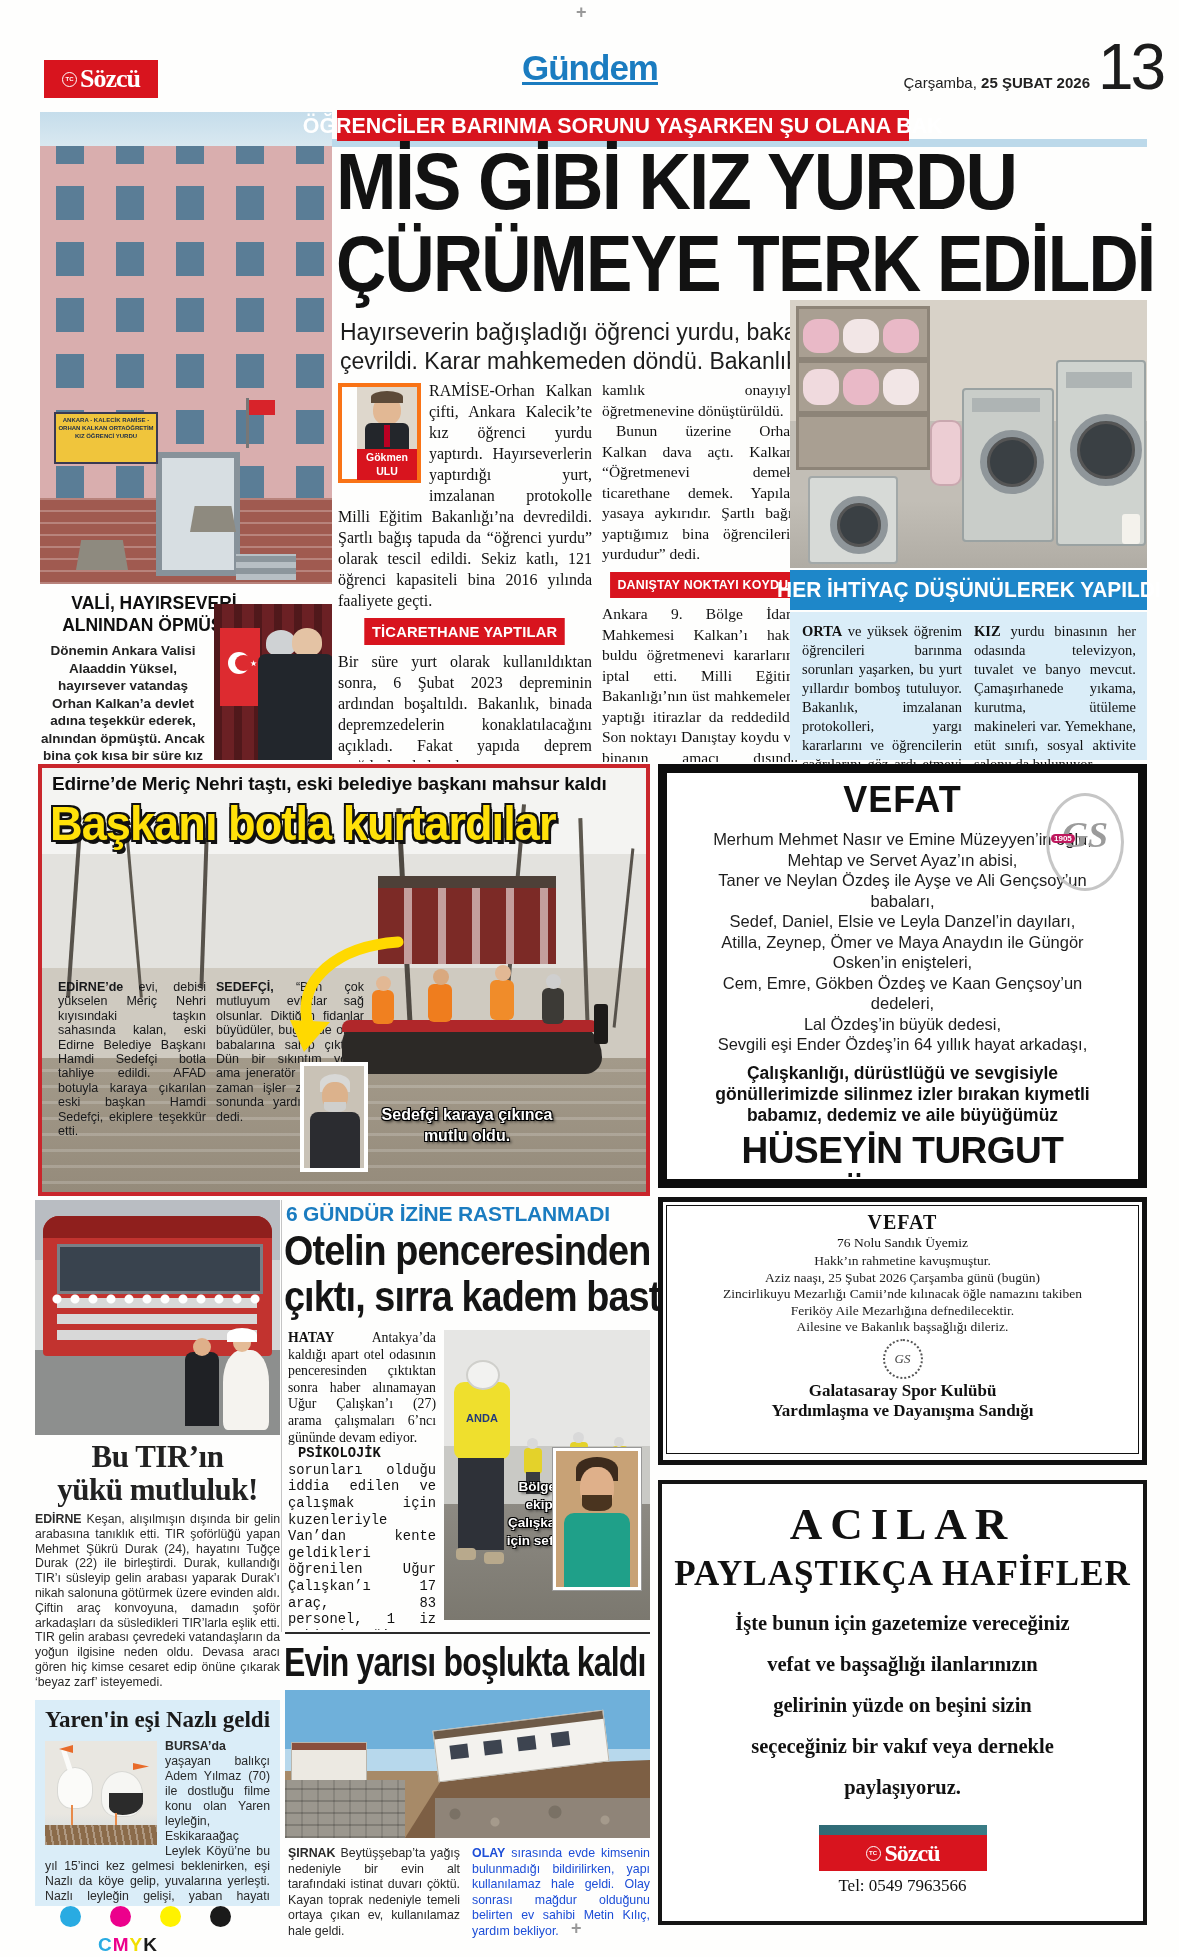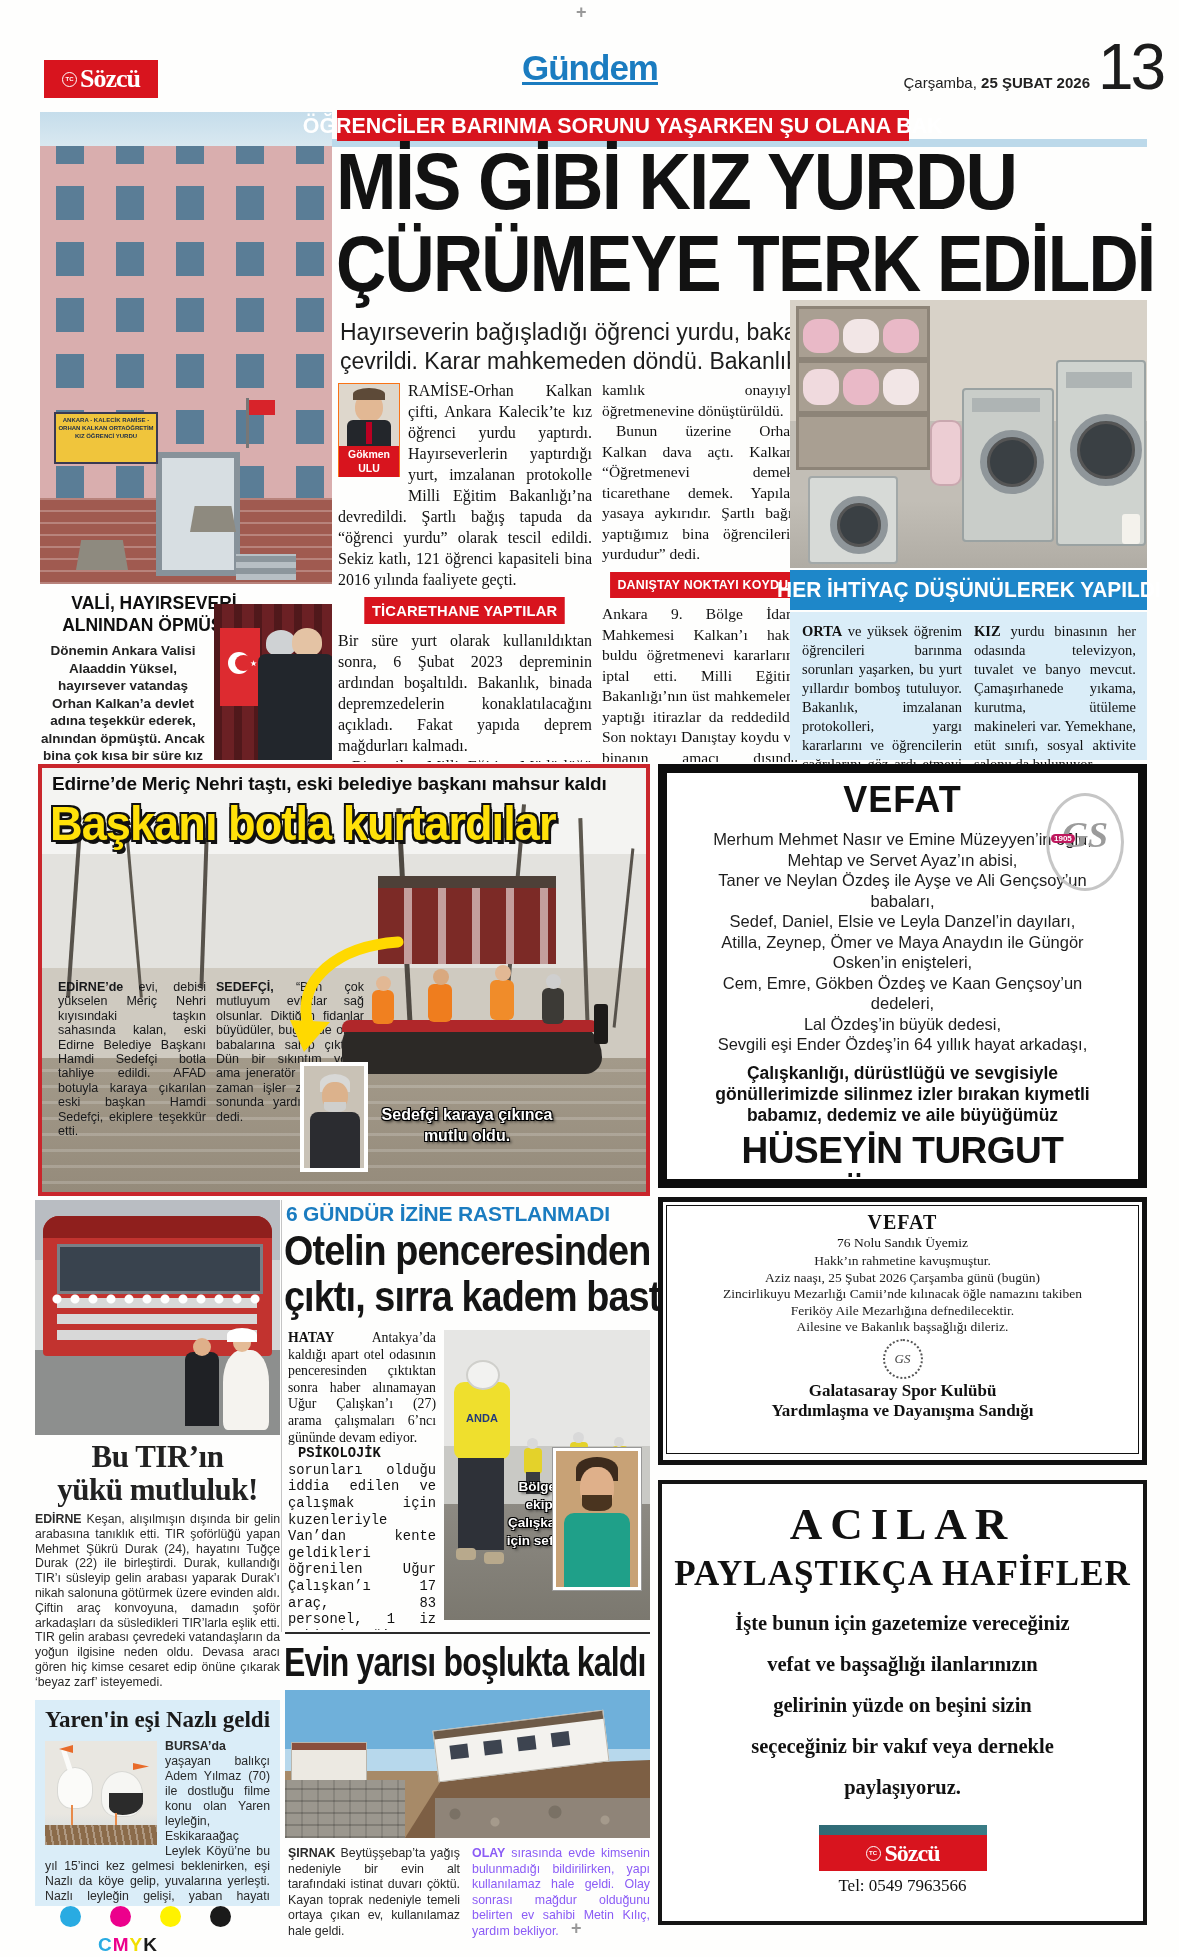--- a/index.html
+++ b/index.html
@@ -86,21 +86,21 @@
   <div class="abs" style="left:337px;top:110px;width:572px;height:31px;background:#d8141e;display:flex;align-items:center;justify-content:center;">
     <span class="condc b" style="color:#fff;font-size:22.5px;">ÖĞRENCİLER BARINMA SORUNU YAŞARKEN ŞU OLANA BAK</span>
   </div>
 
   <div class="abs b cond" style="left:336px;top:142px;font-size:79px;line-height:80px;letter-spacing:-2px;color:#121212;transform:scaleX(.92);">MİS GİBİ KIZ YURDU</div>
   <div class="abs b cond" style="left:336px;top:224px;font-size:79px;line-height:80px;letter-spacing:-2px;color:#121212;transform:scaleX(.88);">ÇÜRÜMEYE TERK EDİLDİ</div>
 
   <div class="abs" style="left:340px;top:318px;width:806px;font-size:23px;line-height:29px;color:#1c1c1c;">Hayırseverin bağışladığı öğrenci yurdu, bakanlık tarafından öğretmen evine çevrildi. Karar mahkemeden döndü. Bakanlık da binayı atıl durumda bıraktı</div>
 
   <div class="abs serif bodytext just" style="left:338px;top:380px;width:254px;height:382px;font-size:16px;line-height:21px;overflow:hidden;">
-    <div style="float:left;width:60px;height:92px;margin:3px 8px 12px 0;border:1px solid #f97316;">
+    <div style="float:left;width:60px;height:92px;margin:3px 8px 12px 0;border:4px solid #f97316;padding-left:15px;">
       <div style="position:relative;width:100%;height:62px;background:#ded7cc;overflow:hidden;">
         <div class="abs" style="left:16px;top:8px;width:28px;height:30px;border-radius:50% 50% 45% 45%;background:#e2b894;"></div>
         <div class="abs" style="left:14px;top:4px;width:32px;height:12px;border-radius:50% 50% 0 0;background:#5d4a38;"></div>
         <div class="abs" style="left:8px;top:36px;width:44px;height:26px;background:#23262b;border-radius:6px 6px 0 0;"></div>
         <div class="abs" style="left:27px;top:38px;width:6px;height:22px;background:#b02; "></div>
       </div>
       <div class="sans b center" style="background:#d8141e;color:#fff;font-size:10.5px;line-height:14px;height:30px;padding-top:1px;">
         <div>Gökmen</div>
         <div>ULU</div>
       </div>
@@ -336,21 +336,21 @@
       <div class="abs" style="left:0;top:0;width:100%;height:7px;background:#8a4f3d;"></div>
     </div>
     <div class="abs" style="left:0;bottom:0;width:120px;height:58px;background:#9b978e;background-image:repeating-linear-gradient(0deg,rgba(0,0,0,.18) 0 2px,transparent 2px 12px),repeating-linear-gradient(90deg,rgba(0,0,0,.12) 0 2px,transparent 2px 16px);"></div>
     <div class="abs" style="left:150px;bottom:0;width:215px;height:40px;background:#8f8478;background-image:radial-gradient(circle 6px at 20px 16px,#7a7165 5px,transparent 6px),radial-gradient(circle 5px at 60px 24px,#a59a8c 4px,transparent 5px),radial-gradient(circle 7px at 120px 14px,#7a7165 6px,transparent 7px),radial-gradient(circle 5px at 170px 22px,#a59a8c 4px,transparent 5px);"></div>
   </div>
 
   <div class="abs just" style="left:288px;top:1846px;width:172px;font-size:12.4px;line-height:15.6px;color:#2a2a2a;">
     <b>ŞIRNAK</b>
     <span>Beytüşşebap’ta yağış nedeniyle bir evin alt tarafındaki istinat duvarı çöktü. Kayan toprak nedeniyle temeli ortaya çıkan ev, kullanılamaz hale geldi.</span>
   </div>
-  <div class="abs just" style="left:472px;top:1846px;width:178px;font-size:12.4px;line-height:15.6px;color:#8b5cf6;">
+  <div class="abs just" style="left:472px;top:1846px;width:178px;font-size:12.4px;line-height:15.6px;color:#1d4ed8;">
     <b>OLAY</b>
     <span>sırasında evde kimsenin bulunmadığı bildirilirken, yapı kullanılamaz hale geldi. Olay sonrası mağdur olduğunu belirten ev sahibi Metin Kılıç, yardım bekliyor.</span>
   </div>
 
   <div class="abs" style="left:658px;top:1197px;width:489px;height:268px;border:5px solid #111;box-sizing:border-box;background:#fff;">
     <div class="serif center" style="margin:3px;border:1.5px solid #111;height:calc(100% - 9px);box-sizing:border-box;overflow:hidden;">
       <div class="b" style="font-size:20px;margin-top:5px;letter-spacing:1px;">VEFAT</div>
       <div style="font-size:13.5px;margin-top:1px;">76 Nolu Sandık Üyemiz</div>
       <div style="font-size:13.5px;line-height:16.5px;margin-top:2px;color:#222;">
         <div>Hakk’ın rahmetine kavuşmuştur.</div>

